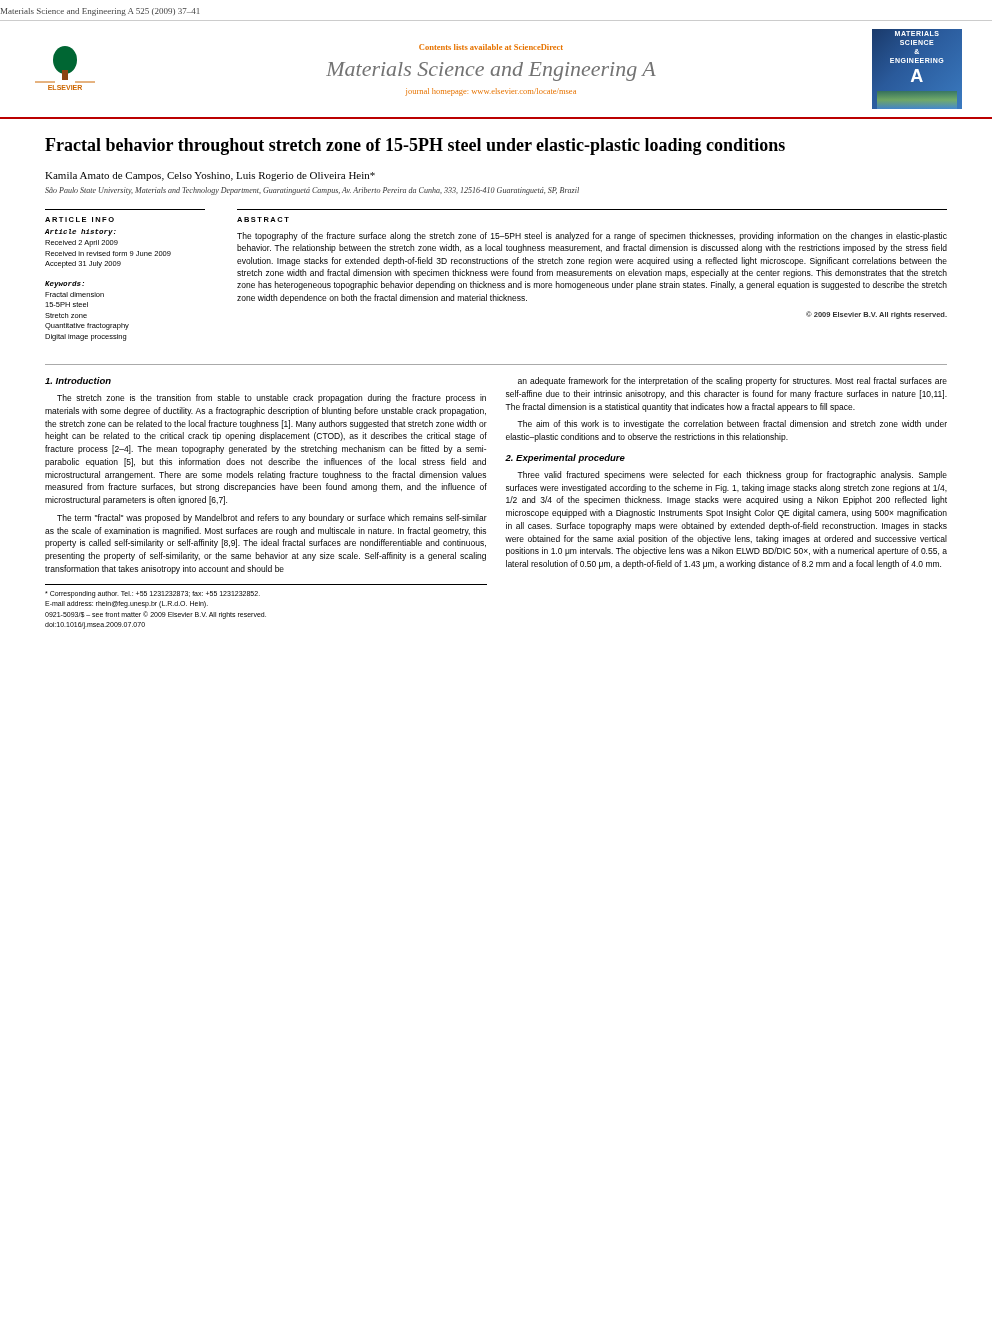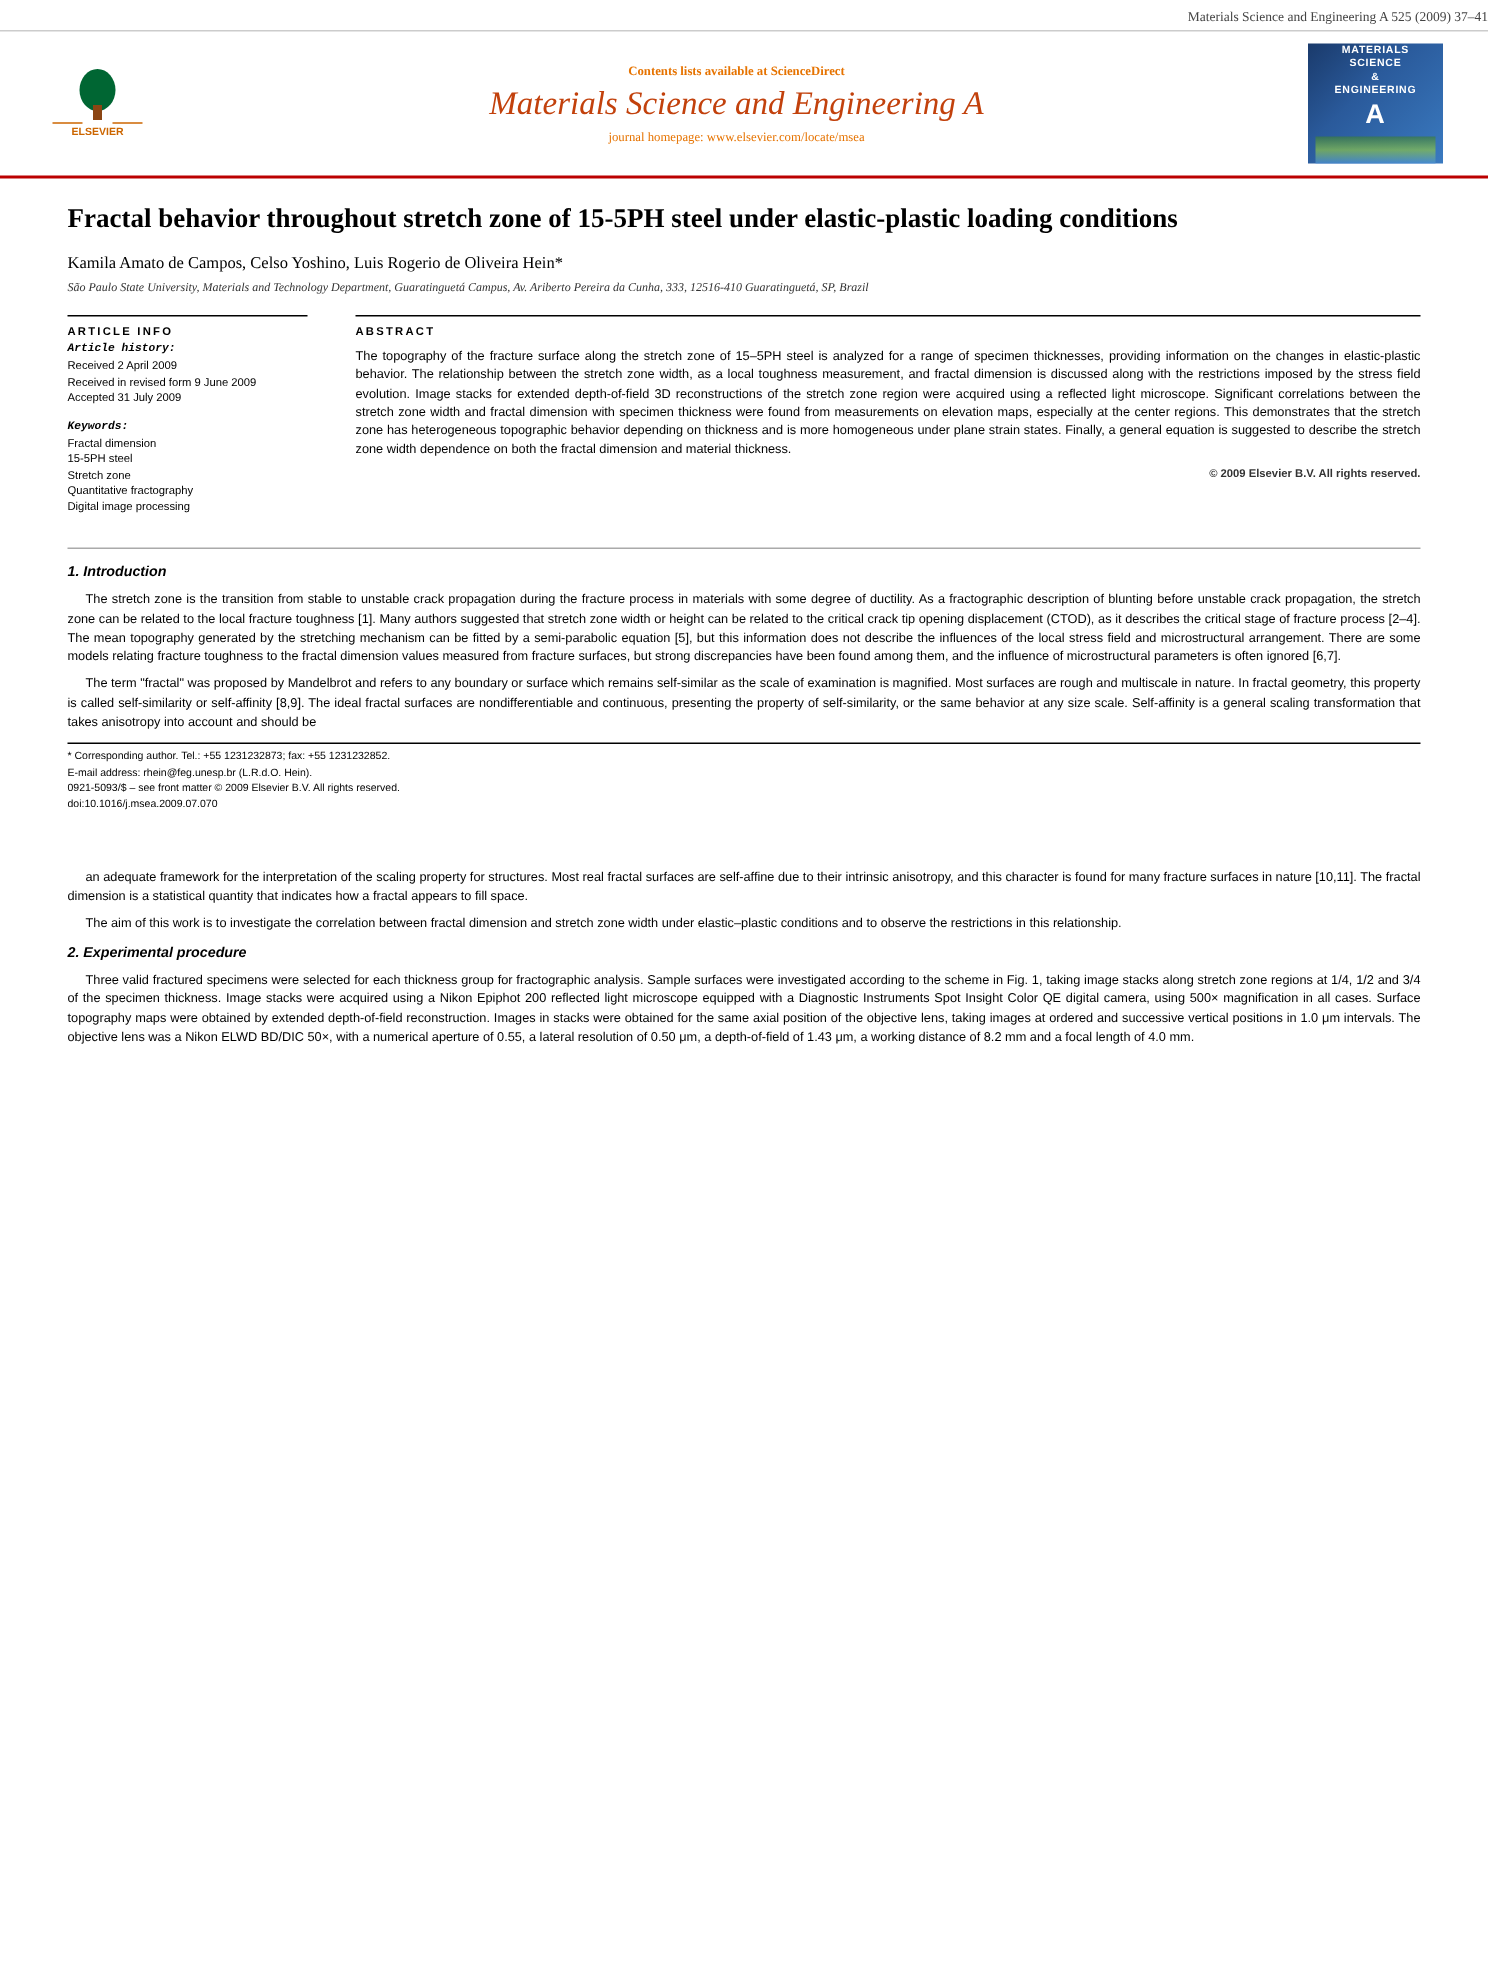--- a/index.html
+++ b/index.html
@@ -11,21 +11,21 @@
       width: 992px;
       min-height: 1323px;
     }
     .page {
       width: 992px;
       min-height: 1323px;
       background: #fff;
       padding: 0;
     }
     .top-bar {
-      text-align: right;
+      text-align: left;
       font-size: 9px;
       color: #444;
       padding: 6px 0 4px 0;
       border-bottom: 1px solid #ccc;
     }
     .journal-header {
       display: flex;
       align-items: center;
       justify-content: space-between;
       padding: 8px 30px 8px 30px;
@@ -50,21 +50,21 @@
       margin-bottom: 2px;
     }
     .sciencedirect-line span {
       color: #e67300;
       font-weight: bold;
     }
     .journal-title-main {
       font-size: 22px;
       font-family: 'Times New Roman', Times, serif;
       font-style: italic;
-      color: #c2410c;
+      color: #737373;
       font-weight: normal;
       margin: 4px 0;
     }
     .journal-homepage {
       font-size: 8.5px;
       color: #555;
     }
     .journal-homepage span {
       color: #e67300;
       text-align: center;
@@ -163,22 +163,21 @@
     .copyright-line {
       font-size: 7.5px;
       text-align: right;
       color: #333;
       margin-top: 6px;
       font-family: Arial, sans-serif;
       font-weight: bold;
     }
     .body-two-col {
       display: flex;
-      gap: 36px;
-      flex-direction: column;
+      gap: 19px;
     }
     .body-left {
       flex: 1;
     }
     .body-right {
       flex: 1;
     }
     .section-title {
       font-size: 9.5px;
       font-weight: bold;

